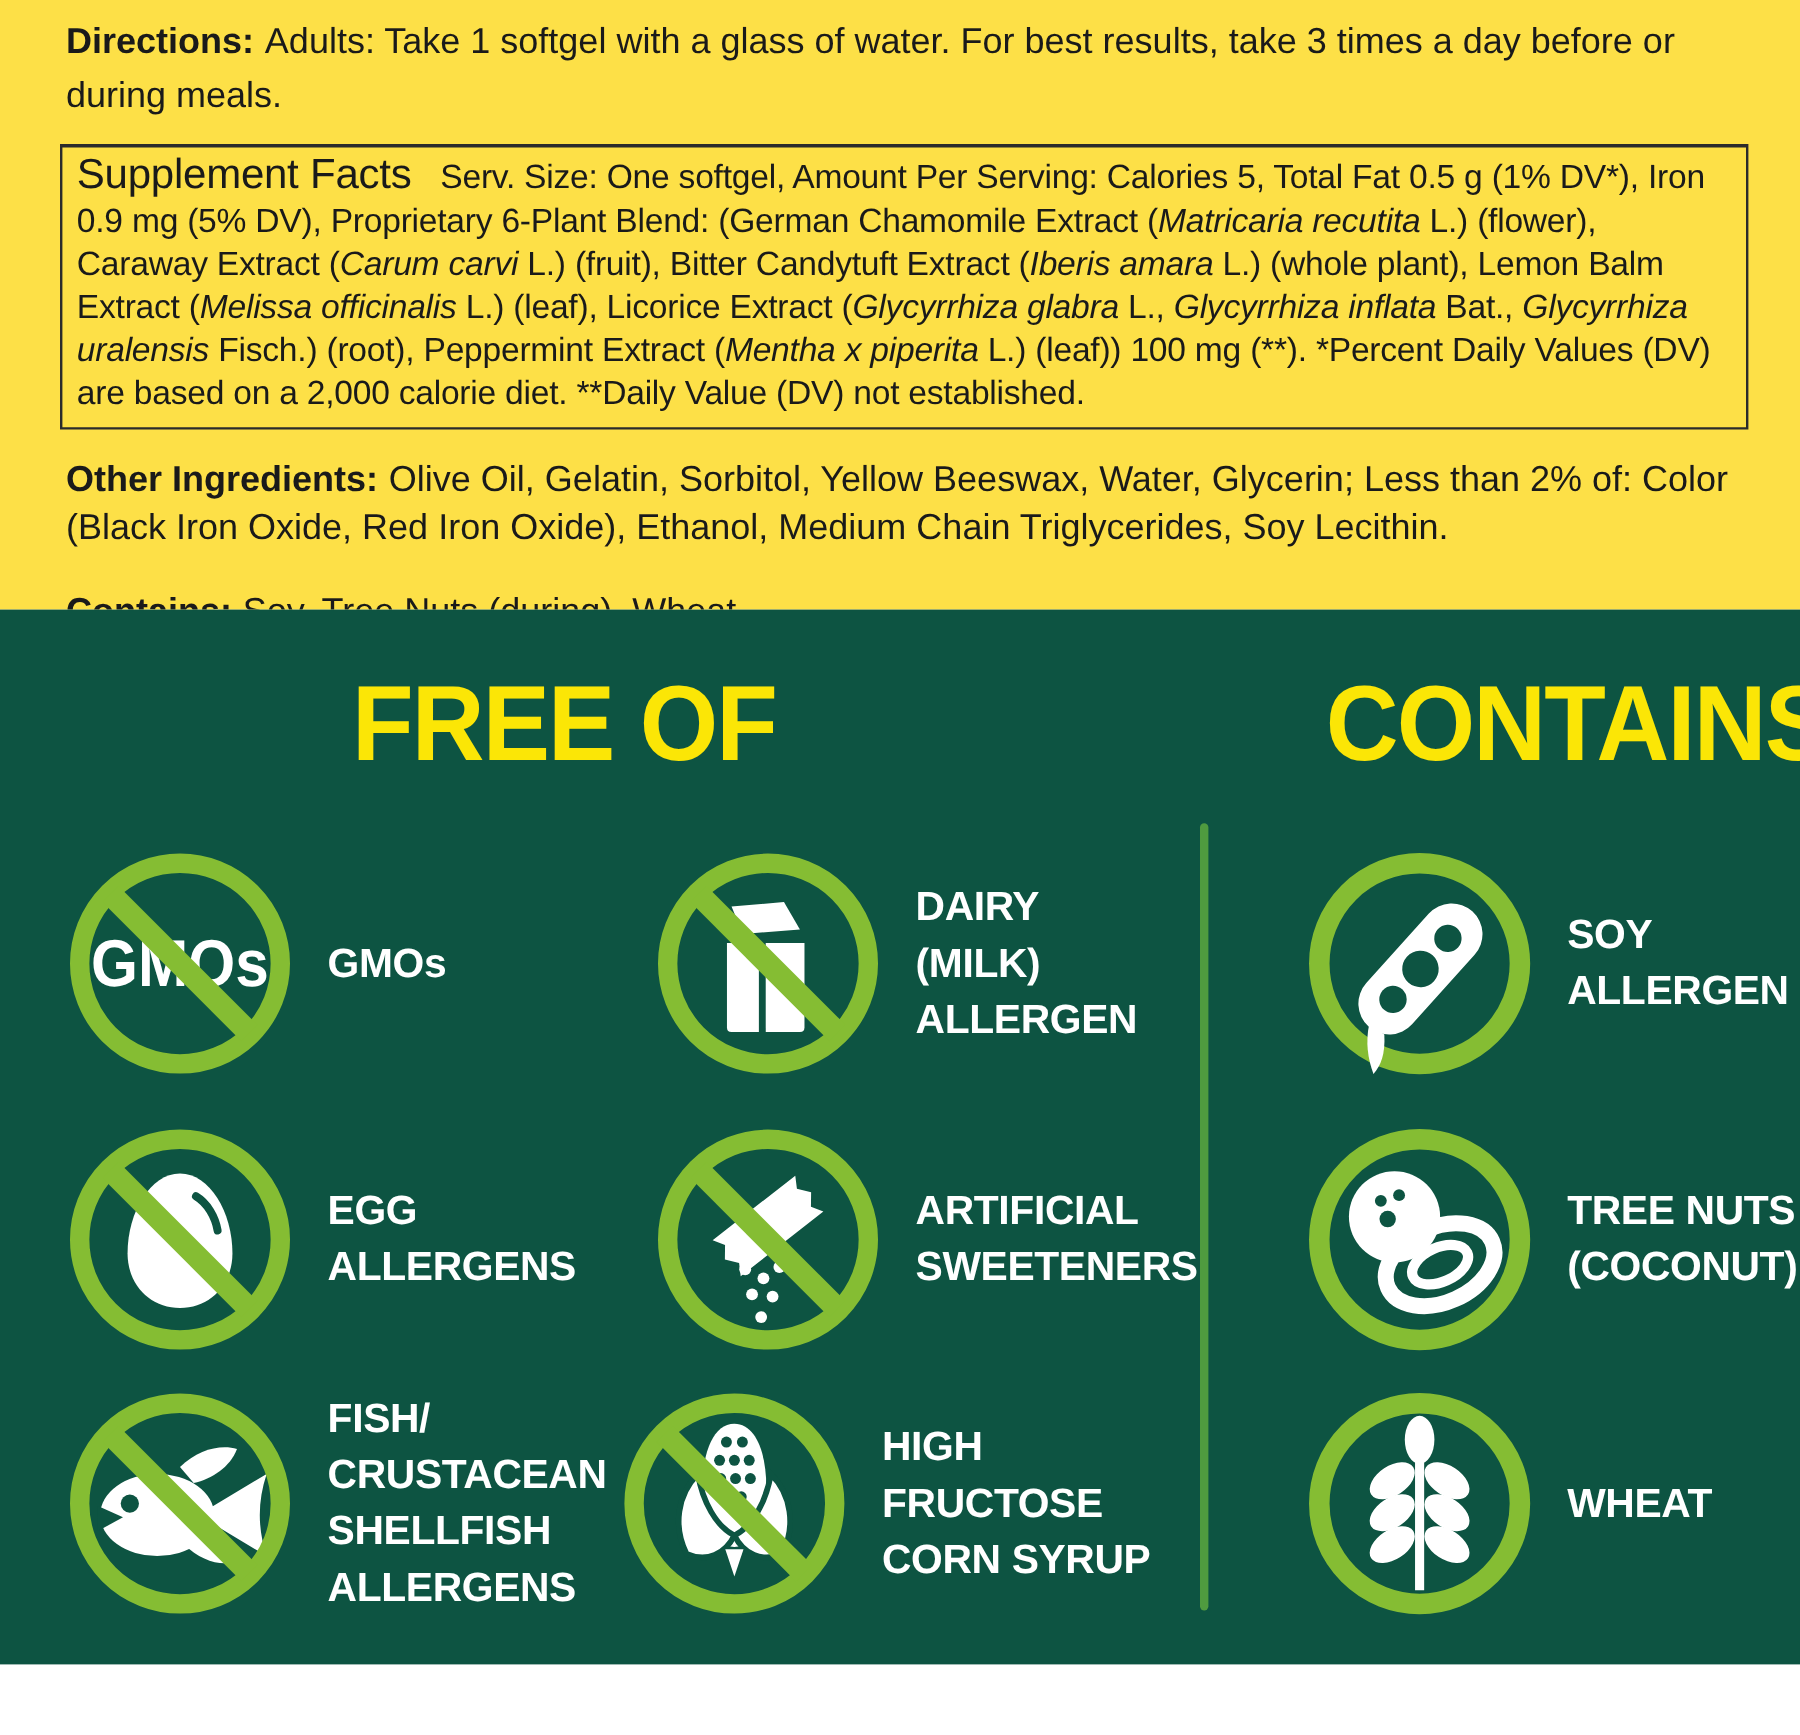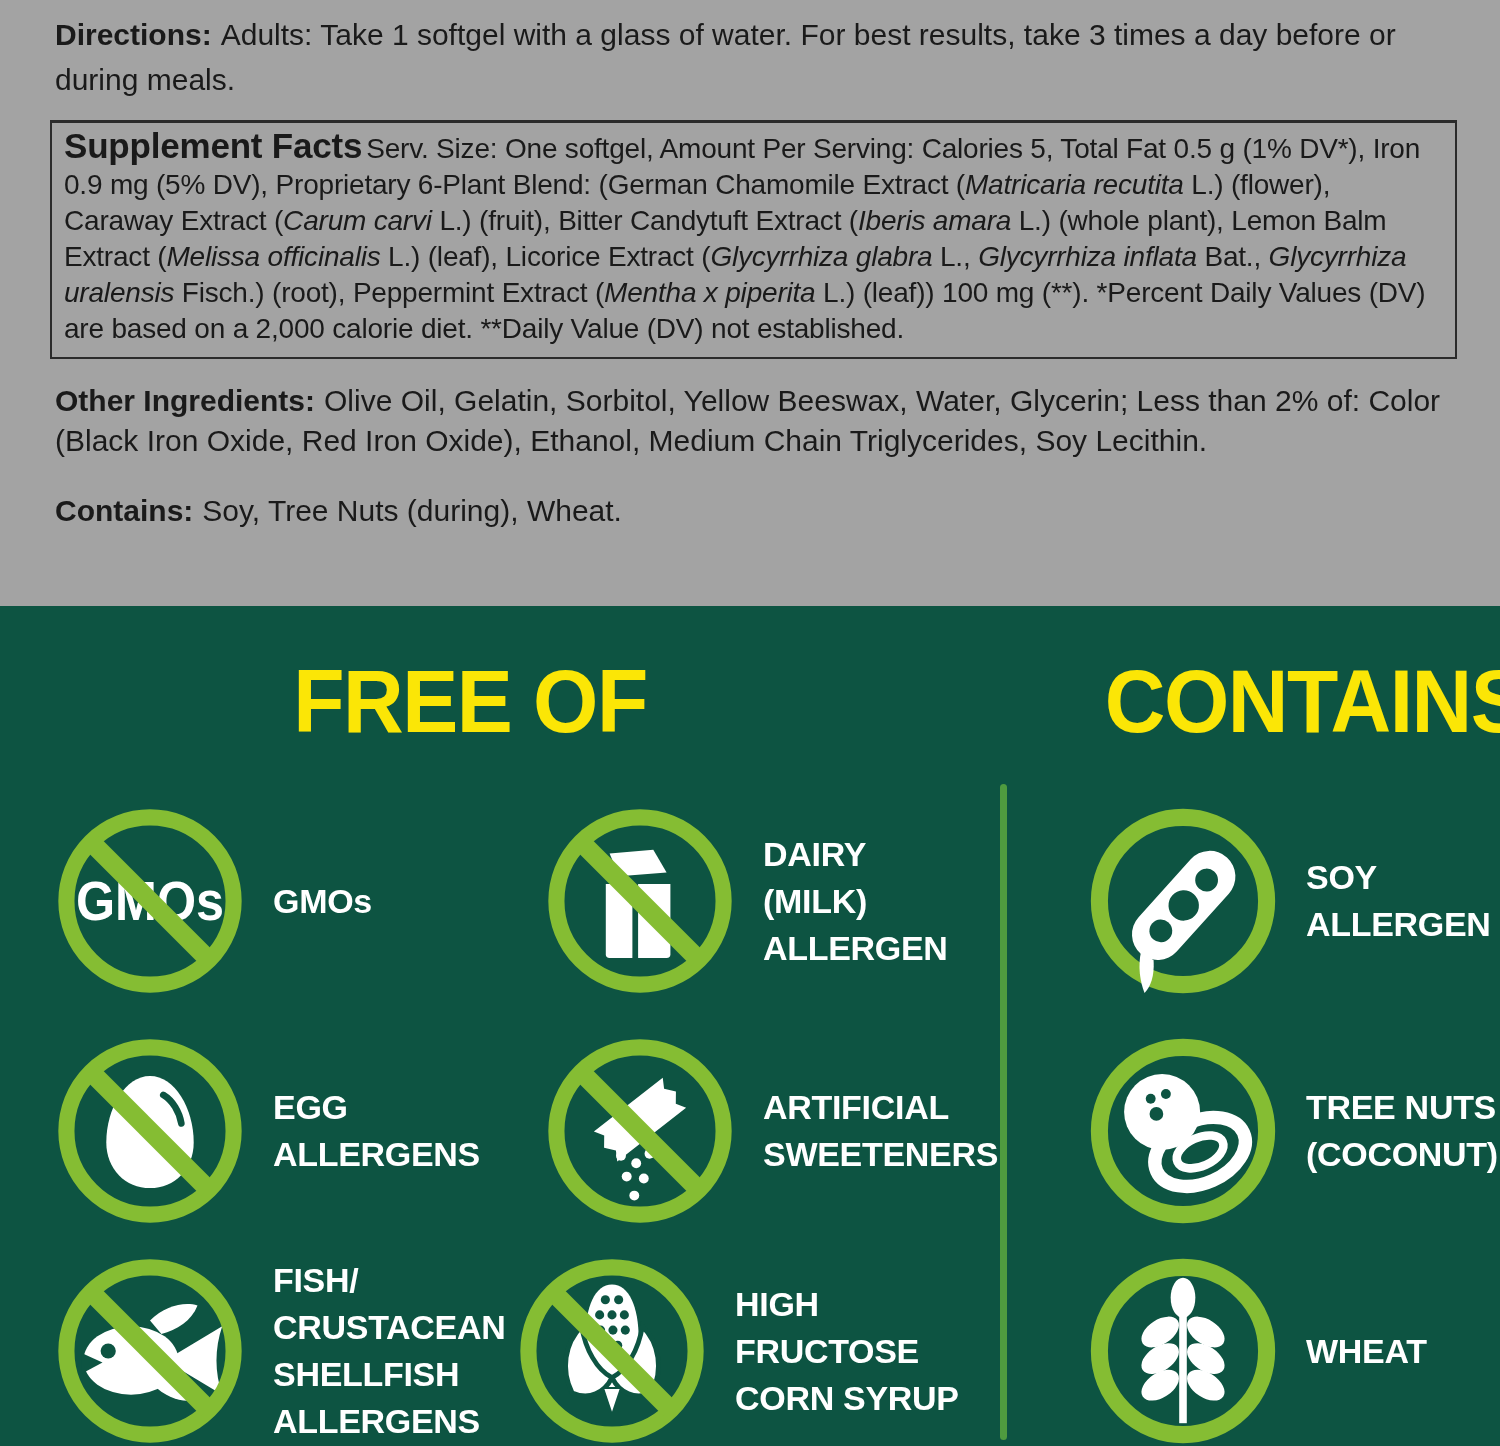--- a/index.html
+++ b/index.html
@@ -11,30 +11,30 @@
   }
   *{box-sizing:border-box}
   html,body{margin:0;padding:0}
   body{
     width:1500px;height:1446px;
     background:#fff;
     font-family:"Liberation Sans",sans-serif;
     color:var(--ink);
     overflow:hidden;
   }
-  .white{height:606px;background:#a3a3a3;overflow:hidden}
+  .white{height:508px;background:#fde047;overflow:hidden}
   .directions{margin:12px 40px 0 55px;font-size:30px;line-height:45px}
   .blabel{font-weight:700;margin-right:9px}
   .sf-box{
     margin:18px 43px 0 50px;
     border:2px solid #2b2b2b;border-top-width:3px;
     padding:5px 12px 10px 12px;
     font-size:28px;line-height:36px;letter-spacing:-0.2px;
   }
-  .sf-title{font-size:35px;font-weight:700;margin-right:4px}
+  .sf-title{font-size:35px;font-weight:400;margin-right:24px}
   .it{font-style:italic}
   .other{margin:22px 40px 4px 55px;font-size:30px;line-height:40px}
   .contains-line{margin:30px 40px 0 55px;font-size:30px;line-height:40px}
 
   .green{position:relative;height:879px;background:var(--bg)}
   .sec-heading{
     position:absolute;top:44px;height:96px;
     font-size:84px;font-weight:700;color:var(--yellow);
     letter-spacing:-1.5px;text-align:center;
     transform:scaleY(1.06);transform-origin:top center;

